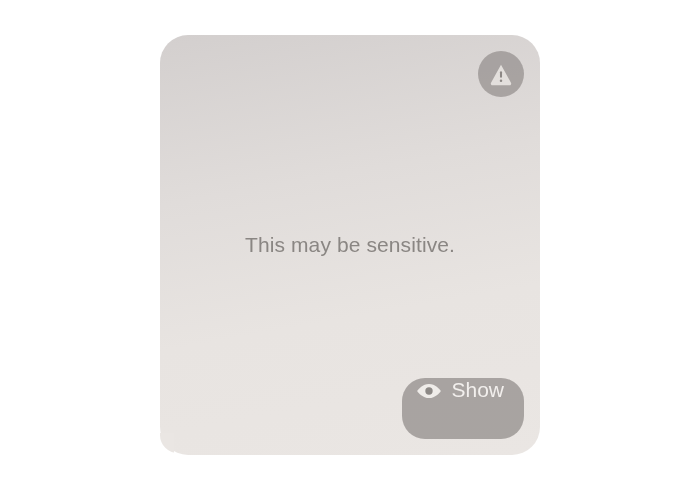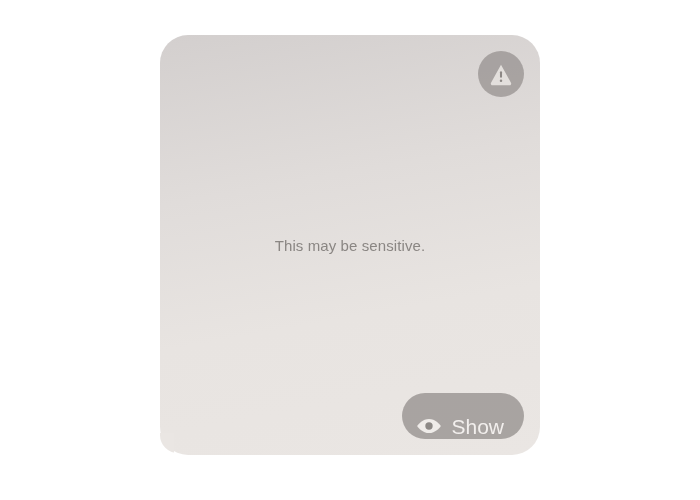--- a/index.html
+++ b/index.html
@@ -72,34 +72,34 @@
       align-items: center;
       justify-content: center;
     }
     .warning-badge svg {
       width: 26px;
       height: 26px;
       display: block;
     }
     .sensitive-text {
       color: #8a8683;
-      font-size: 15px;
+      font-size: 21px;
       font-weight: 400;
       letter-spacing: 0.1px;
     }
     .show-button {
       position: absolute;
       bottom: 16px;
       right: 16px;
-      height: 46px;
+      height: 61px;
       padding: 0 20px 0 14px;
       border-radius: 23px;
       background: rgba(120, 116, 114, 0.58);
       display: flex;
-      align-items: flex-end;
+      align-items: flex-start;
       gap: 9px;
       cursor: pointer;
       border: none;
     }
     .show-button svg {
       width: 26px;
       height: 26px;
       display: block;
     }
     .show-label {

